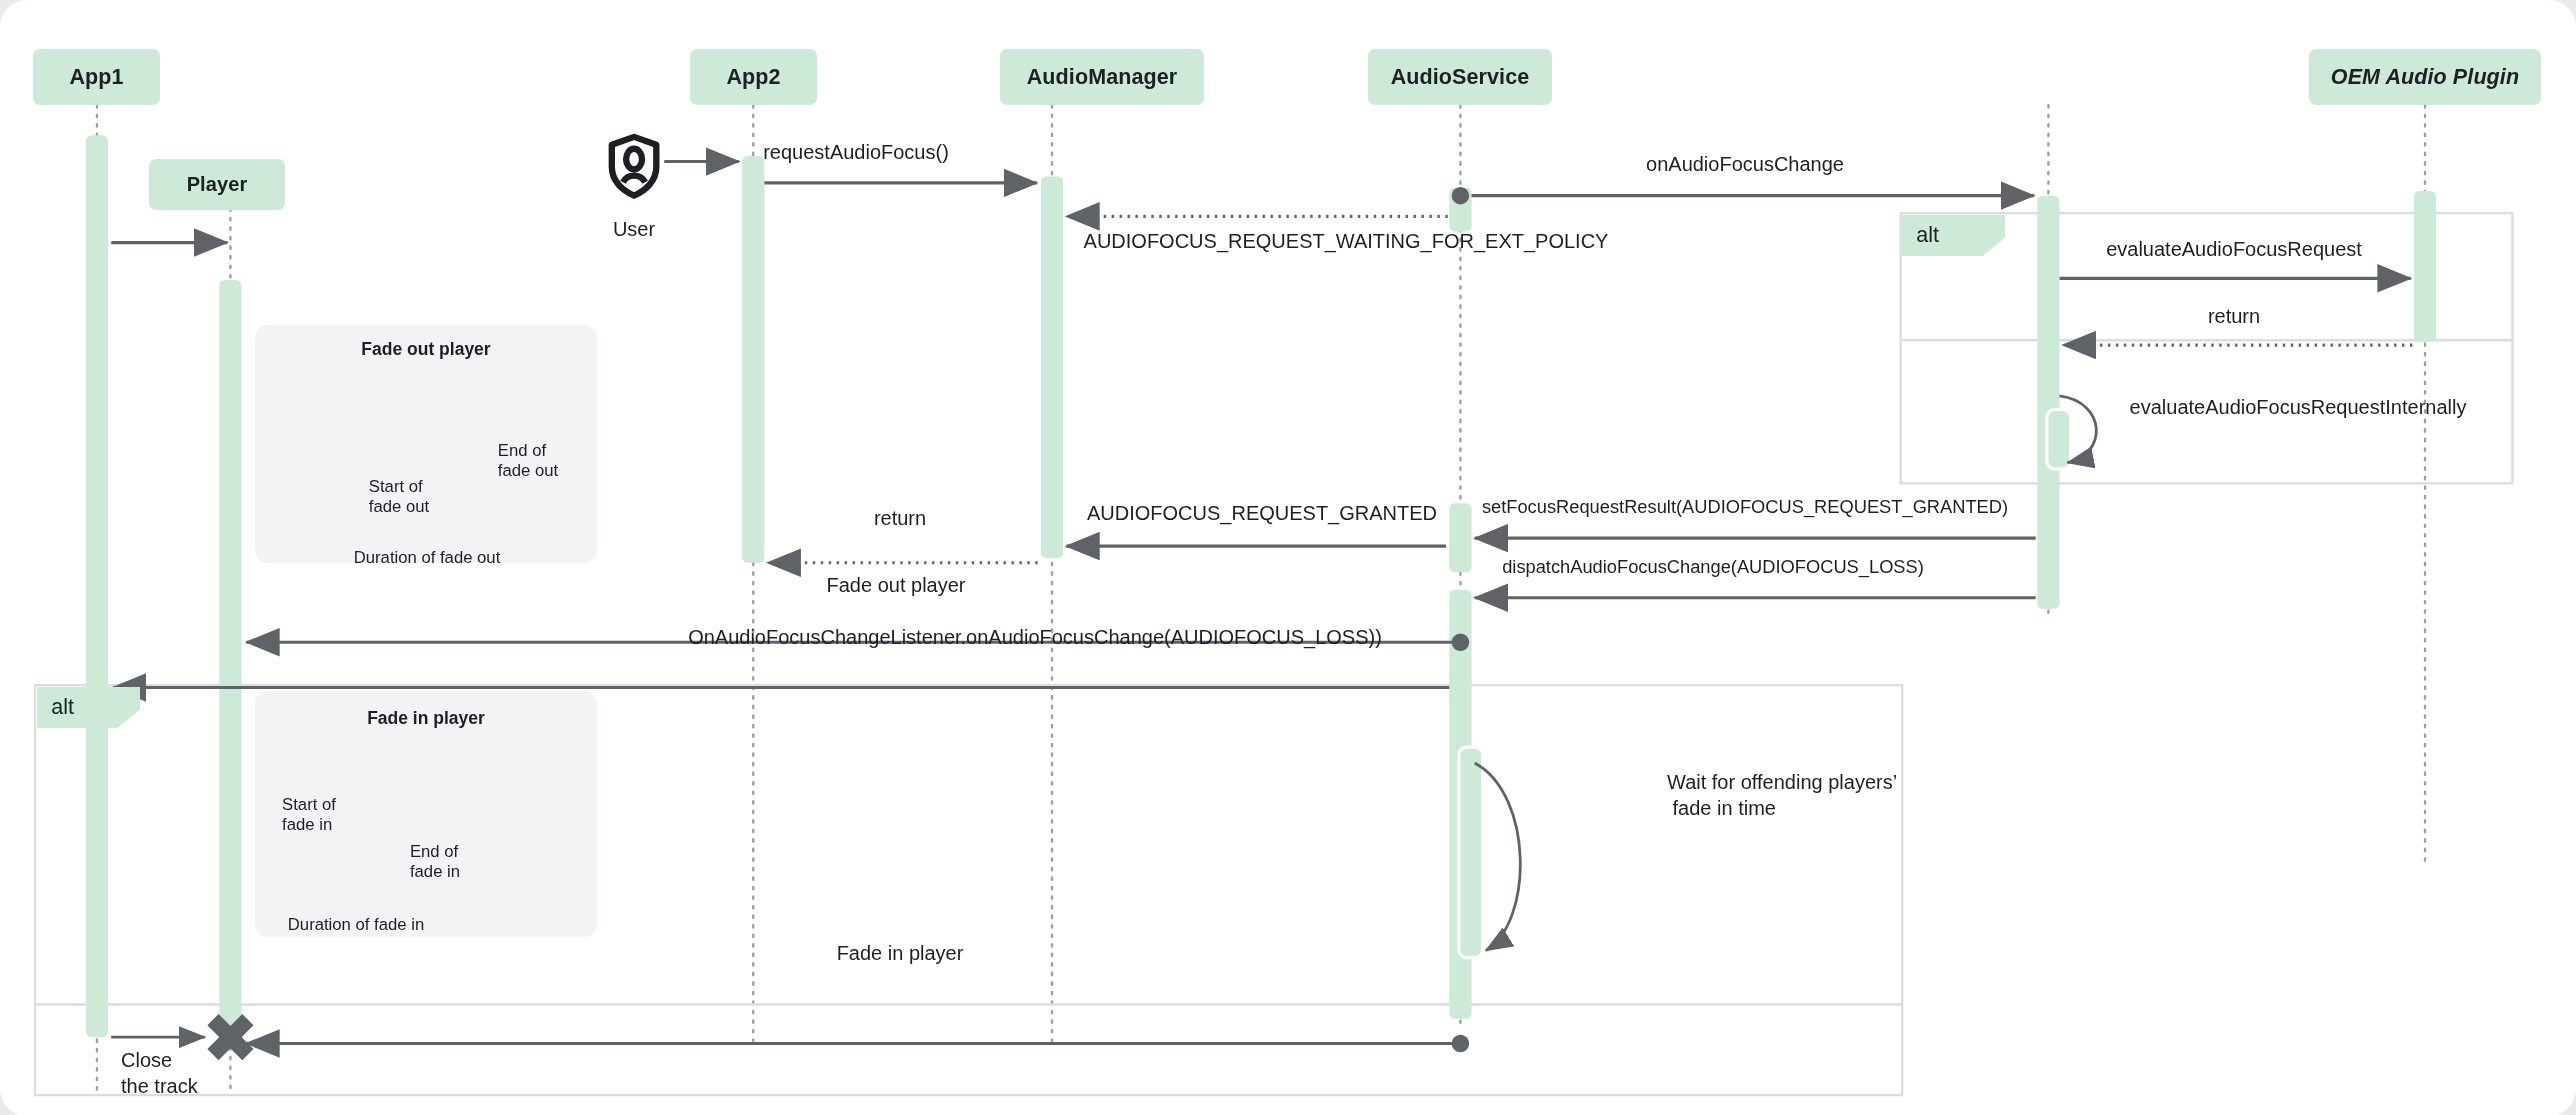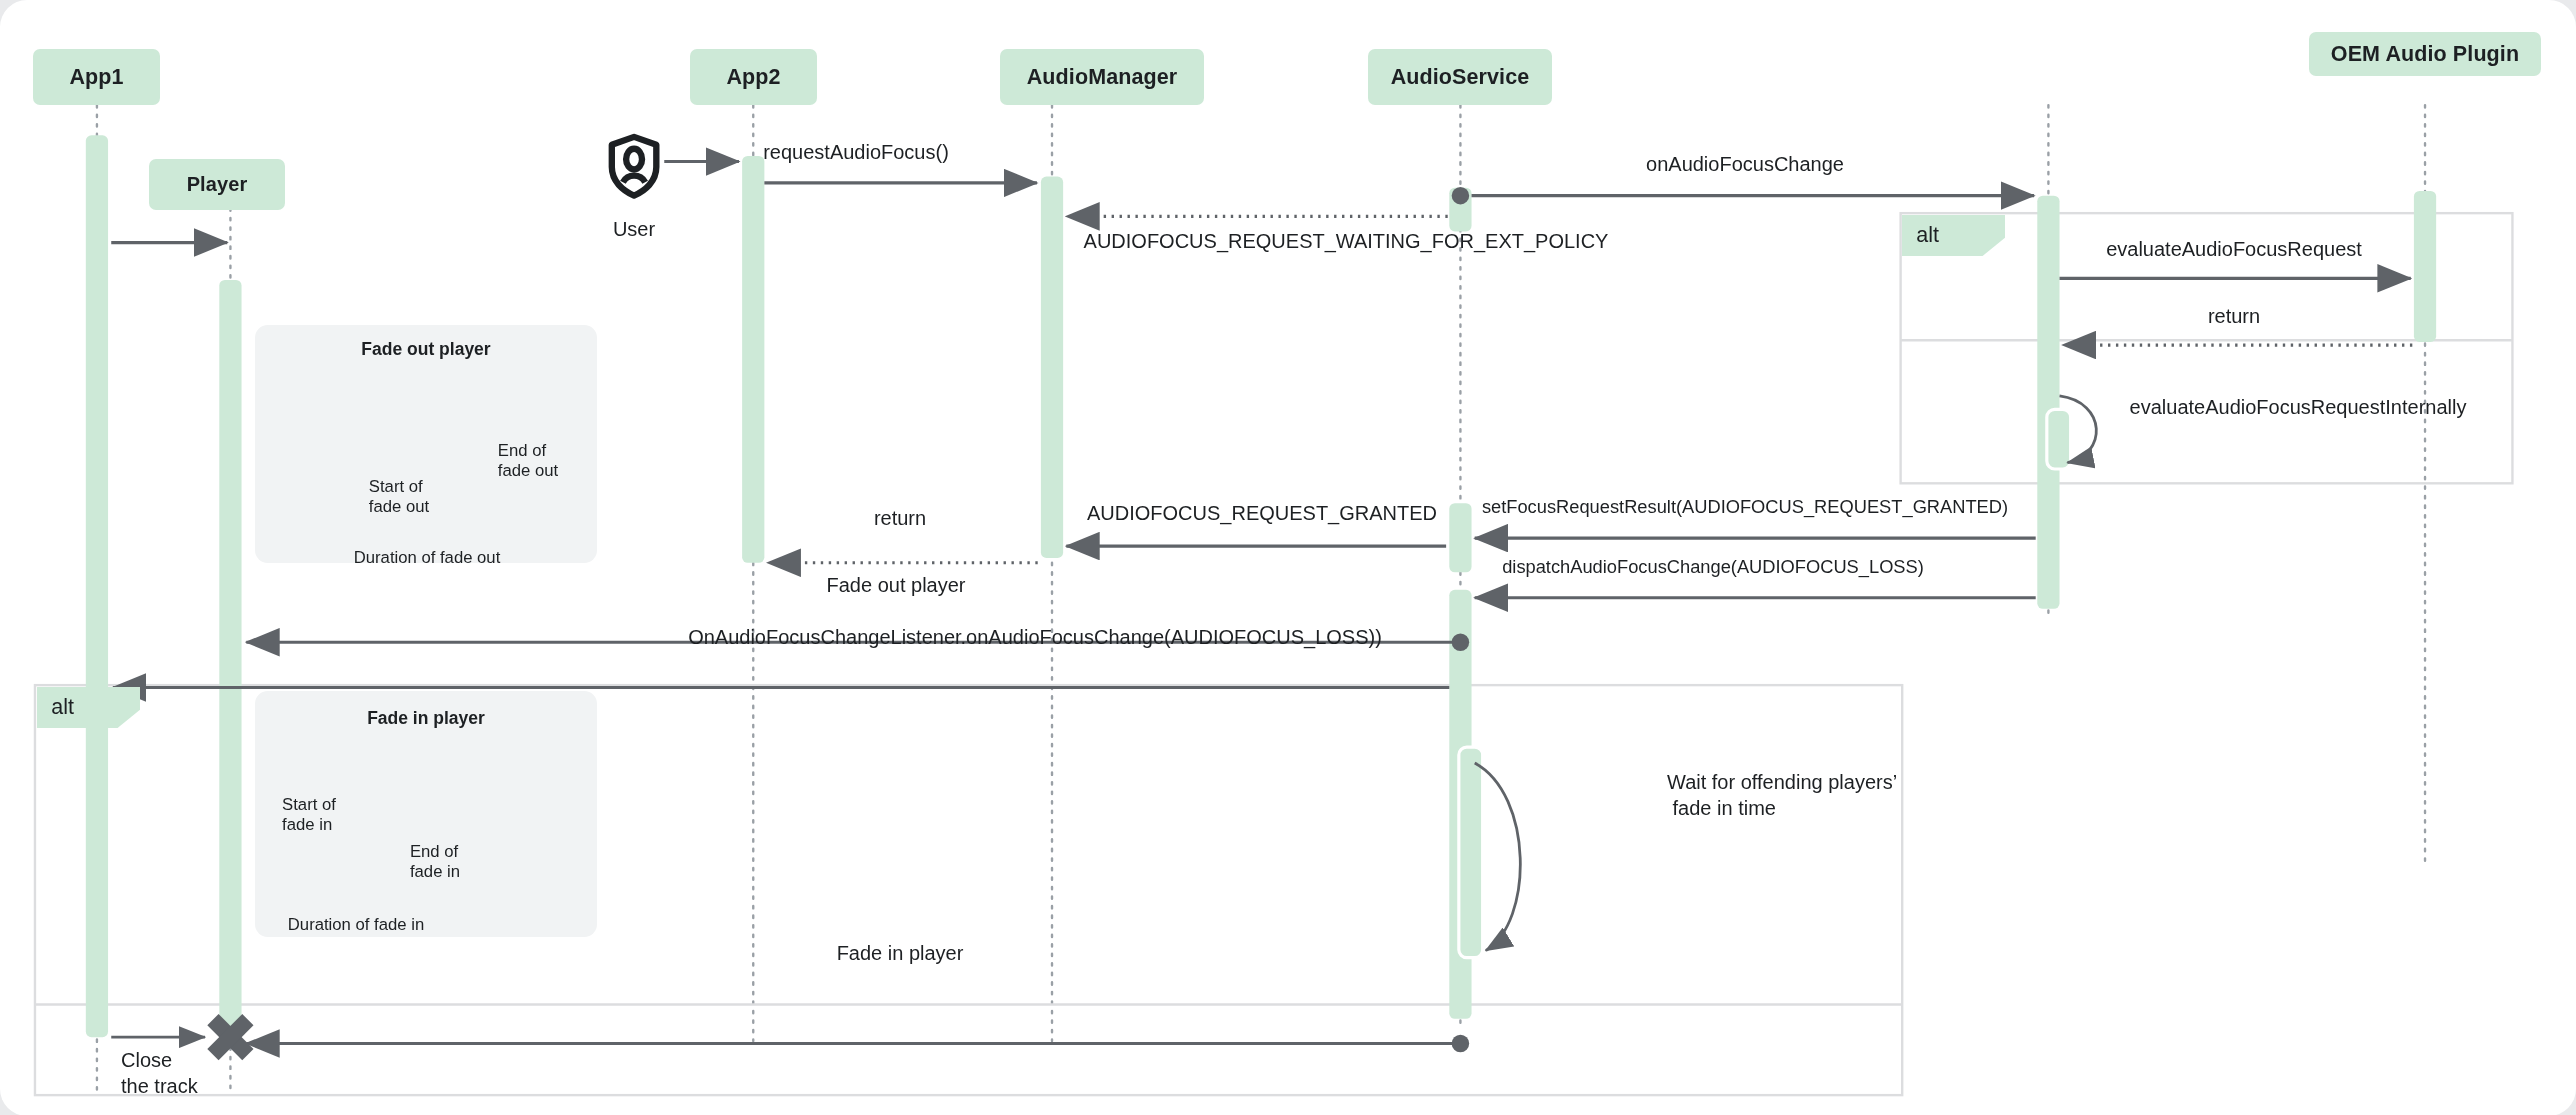--- a/index.html
+++ b/index.html
@@ -163,21 +163,21 @@
   </div>
   <div class="node phead" style="left:690px;top:49px;width:127px;height:56px;">
     <span>App2</span>
   </div>
   <div class="node phead" style="left:1000px;top:49px;width:204px;height:56px;">
     <span>AudioManager</span>
   </div>
   <div class="node phead" style="left:1368px;top:49px;width:184px;height:56px;">
     <span>AudioService</span>
   </div>
-  <div class="node phead" style="left:2309px;top:32px;width:232px;height:44px;">
+  <div class="node phead" style="left:2309px;top:49px;width:232px;height:56px;font-style:italic;">
     <span>OEM Audio Plugin</span>
   </div>
 
   <div class="actorlabel" style="left:634px;top:218px;">User</div>
 
   <div class="fragtab" style="left:1902px;top:215px;width:89px;height:41px;">
     <span>alt</span>
   </div>
   <div class="fragtab" style="left:37px;top:687px;width:89px;height:41px;">
     <span>alt</span>

